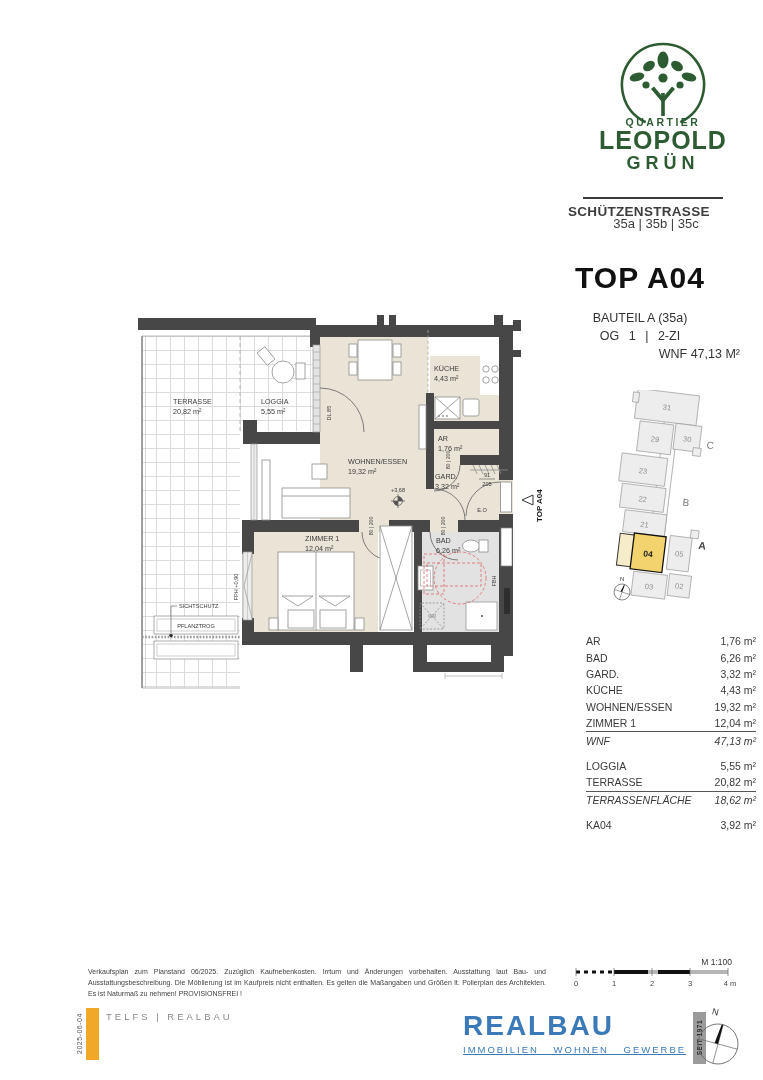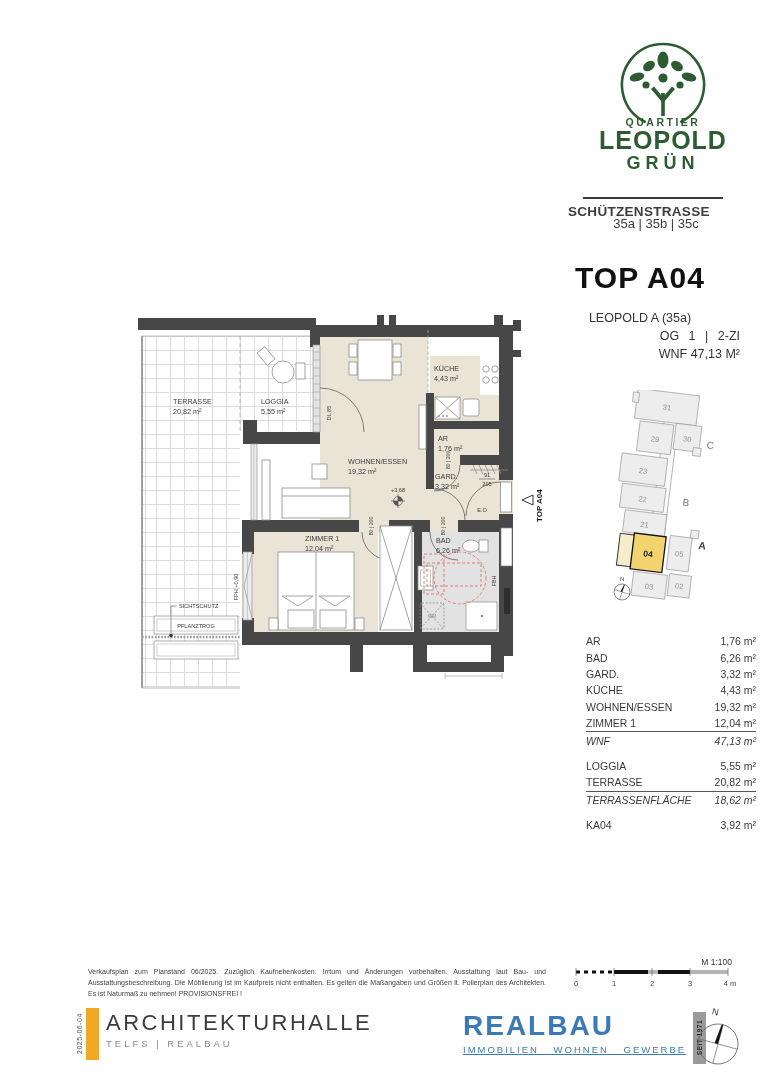--- a/index.html
+++ b/index.html
@@ -6,21 +6,21 @@
   .page{position:relative;width:763px;height:1080px;background:#fff;overflow:hidden;
         font-family:"Liberation Sans","DejaVu Sans",sans-serif;color:#3a3a3a;}
   .abs{position:absolute;}
   
   .brand-svg{left:598px;top:38px;}
   .divider{left:583px;top:197px;width:140px;height:2px;background:#3a3a3a;}
   .street{left:568px;top:204px;width:176px;font-size:13.5px;font-weight:bold;color:#3d3d3d;letter-spacing:.3px;}
   .street2{left:568px;top:216px;width:176px;text-align:center;font-size:13px;color:#3d3d3d;}
   .toptitle{left:540px;top:261px;width:200px;text-align:center;font-size:30px;font-weight:bold;color:#111;letter-spacing:1px;}
   .info1{left:540px;top:311px;width:200px;text-align:center;font-size:12.5px;color:#333;}
-  .info2{left:540px;top:329px;width:200px;text-align:right;font-size:12.5px;color:#333;word-spacing:6px;}
+  .info2{left:540px;top:329px;width:200px;text-align:center;font-size:12.5px;color:#333;word-spacing:6px;}
   .info3{left:540px;top:347px;width:200px;text-align:right;font-size:12.5px;color:#333;}
   
   .rtable{left:586px;top:633px;width:170px;font-size:10.5px;color:#3a3a3a;}
   .rrow{display:flex;justify-content:space-between;height:16.4px;align-items:center;}
   .rrow.line{border-top:1px solid #555;font-style:italic;}
   .rrow.gap{margin-top:9px;}
   
   .grid{background-image:
      repeating-linear-gradient(to right,#dcdcdc 0 1px,transparent 1px 14px),
      repeating-linear-gradient(to bottom,#dcdcdc 0 1px,transparent 1px 14px);}
@@ -66,21 +66,21 @@
     <text x="65" y="88" text-anchor="middle" font-size="10.5" font-weight="bold" letter-spacing="2.5" fill="#2e5c32">QUARTIER</text>
     <text x="65" y="111" text-anchor="middle" font-size="25" font-weight="bold" letter-spacing="1" fill="#2e5c32">LEOPOLD</text>
     <text x="65" y="131" text-anchor="middle" font-size="18" font-weight="bold" letter-spacing="5" fill="#2e5c32">GRÜN</text>
   </svg>
 
   <div class="abs divider"></div>
   <div class="abs street">SCHÜTZENSTRASSE</div>
   <div class="abs street2">35a | 35b | 35c</div>
 
   <div class="abs toptitle">TOP A04</div>
-  <div class="abs info1">LEOPOLD A (35a)</div>
+  <div class="abs info1">BAUTEIL A (35a)</div>
   <div class="abs info2">OG 1 | 2-ZI</div>
   <div class="abs info3">WNF 47,13 M²</div>
 
   <svg class="abs" style="left:608px;top:390px;" width="152" height="218" viewBox="0 0 152 218">
     <g transform="rotate(7 70 100)" stroke="#9a9a9a" stroke-width="0.7" fill="#ededed">
       <rect x="48" y="28" width="14" height="154" fill="#fafafa"></rect>
       <rect x="18" y="4" width="62" height="30"></rect>
       <rect x="14" y="8" width="6" height="10"></rect>
       <rect x="24" y="36" width="34" height="30"></rect>
       <rect x="60" y="34" width="26" height="26"></rect>
@@ -363,21 +363,20 @@
       <text x="412" y="222" transform="rotate(-90 412 222)" font-size="8" font-weight="bold" fill="#1a1a1a">TOP A04</text>
     </g>
   </svg>
 
   <div class="abs disclaimer">Verkaufsplan zum Planstand 06/2025. Zuzüglich Kaufnebenkosten. Irrtum und Änderungen vorbehalten. Ausstattung laut Bau- und Ausstattungsbeschreibung. Die Möblierung ist im Kaufpreis nicht enthalten. Es gelten die Maßangaben und Größen lt. Polierplan des Architekten. Es ist Naturmaß zu nehmen!  PROVISIONSFREI !</div>
 
   <div class="abs archblock">
     <div class="archdate">2025-06-04</div>
     <div class="archbar"></div>
     <div>
-      <div class="archname">ARCHITEKTURHALLE</div>
       <div class="archsub">TELFS | REALBAU</div>
     </div>
   </div>
 
   <div class="abs realblock">
     <div>
       <div class="realname">REALBAU</div>
       <div class="realsub">IMMOBILIEN WOHNEN GEWERBE</div>
     </div>
     <div class="realbar">

